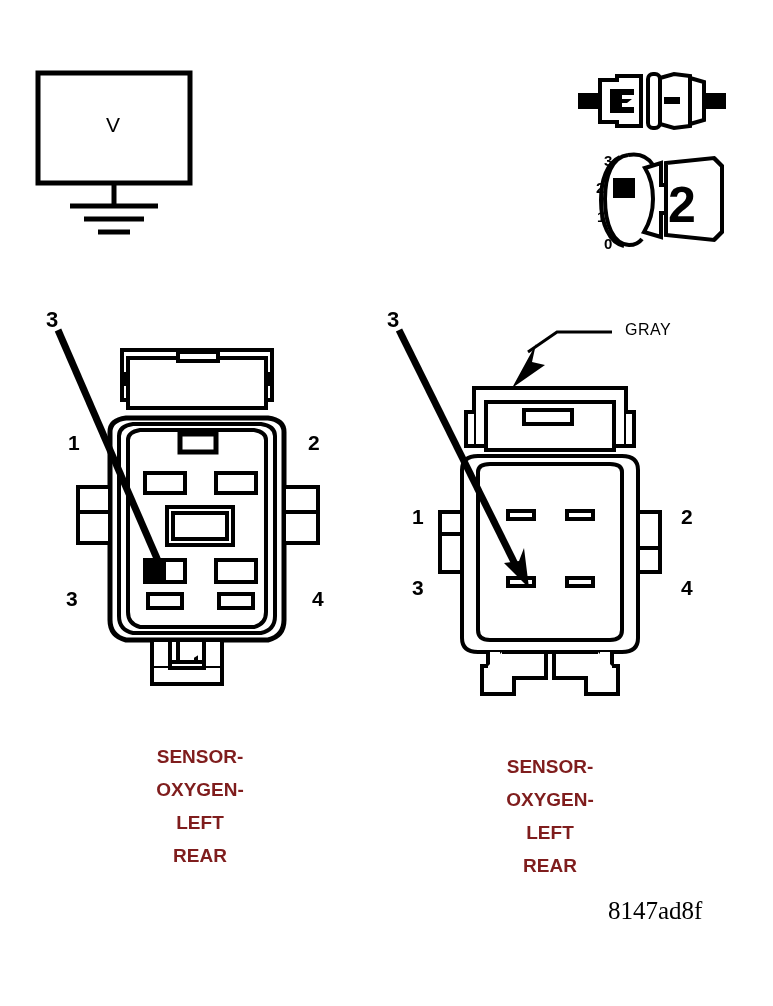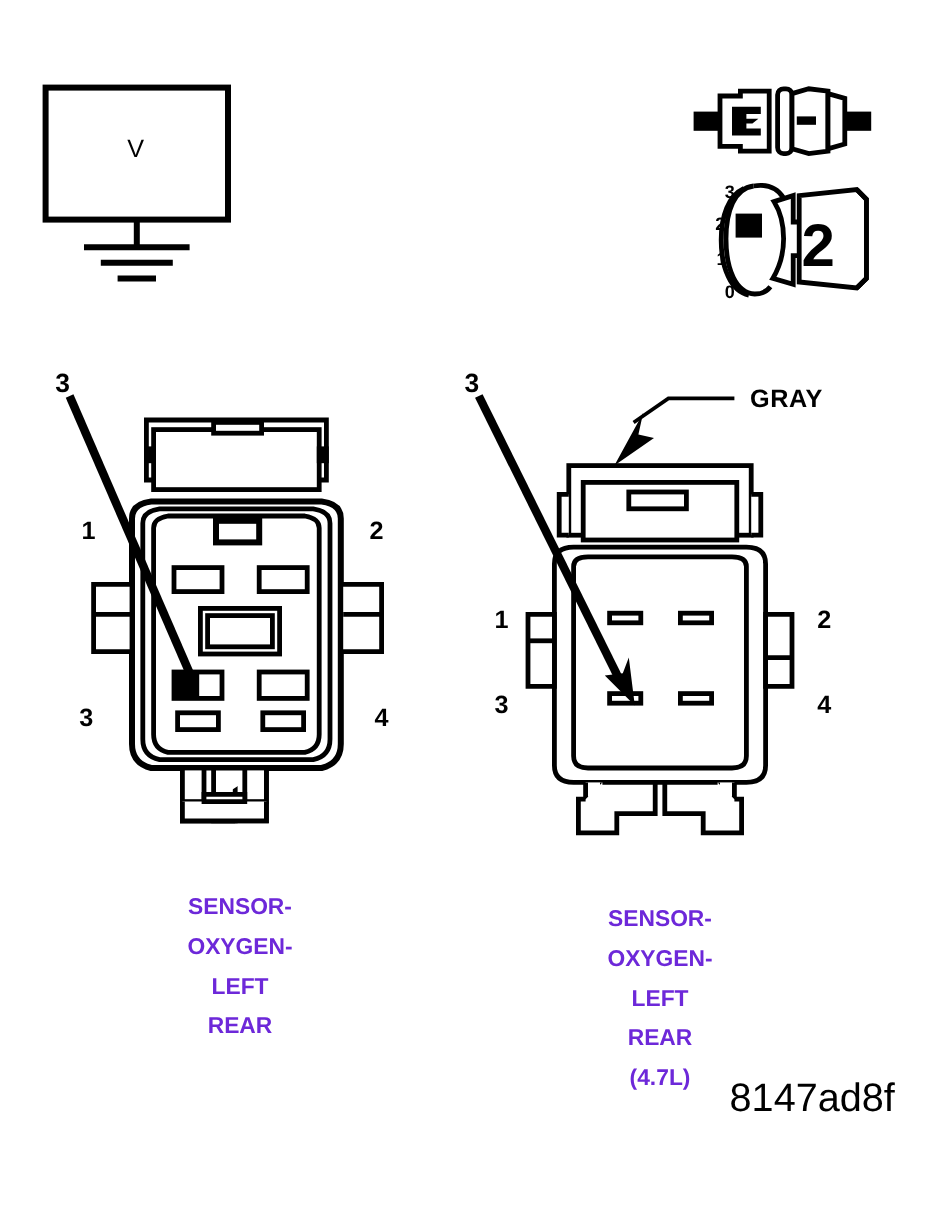--- a/index.html
+++ b/index.html
@@ -41,44 +41,44 @@
     font-size: 15px;
     font-weight: bold;
     font-family: "Liberation Sans", sans-serif;
   }
   .lbl-pointer {
     font-size: 22px;
     font-weight: bold;
     font-family: "Liberation Sans", sans-serif;
   }
   .lbl-gray {
-    font-size: 21px;
-    font-weight: bold;
+    font-size: 16px;
+    font-weight: normal;
     letter-spacing: 0.5px;
     font-family: "Liberation Sans", sans-serif;
   }
   .lbl-meter {
     font-size: 21px;
     font-weight: normal;
     font-family: "Liberation Sans", sans-serif;
   }
   .caption-block {
     position: absolute;
     text-align: center;
     font-weight: bold;
     font-size: 19px;
-    color: #6d28d9;
+    color: #7f1d1d;
     line-height: 33px;
     font-family: "Liberation Sans", sans-serif;
   }
   .caption-line { display: block; white-space: pre; }
   .lbl-figid {
-    font-size: 33px;
+    font-size: 25px;
     font-weight: normal;
-    font-family: Liberation Sans, sans-serif;
+    font-family: Liberation Serif, serif;
   }
 </style>
 </head>
 <body>
 
 <div id="page">
 
   <svg id="sheet" viewBox="0 0 773 1006" xmlns="http://www.w3.org/2000/svg">
 
     <g>
@@ -248,18 +248,17 @@
     <span class="caption-line">OXYGEN-</span>
     <span class="caption-line">LEFT</span>
     <span class="caption-line">REAR</span>
   </div>
 
   <div class="caption-block" style="left:440px; top:750px; width:220px;">
     <span class="caption-line">SENSOR-</span>
     <span class="caption-line">OXYGEN-</span>
     <span class="caption-line">LEFT</span>
     <span class="caption-line">REAR</span>
-    <span class="caption-line">(4.7L)</span>
   </div>
 
   <div class="txt lbl-figid" style="left:608px; top:898px;">8147ad8f</div>
 
 </div>
 
 </body></html>

